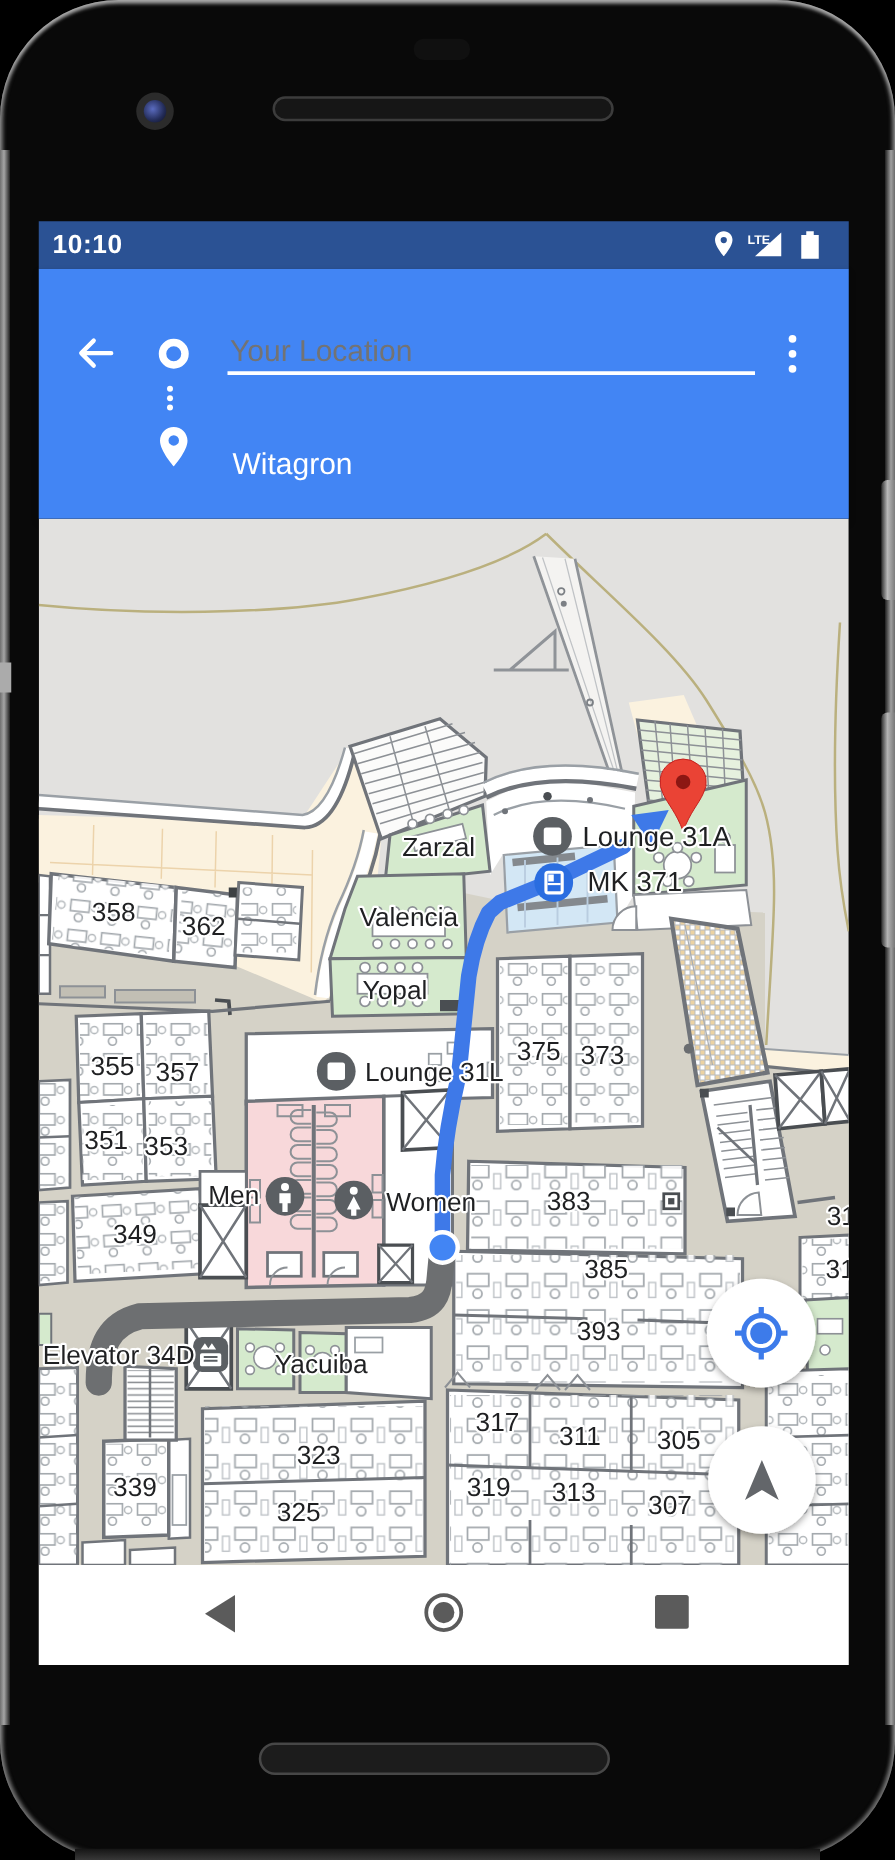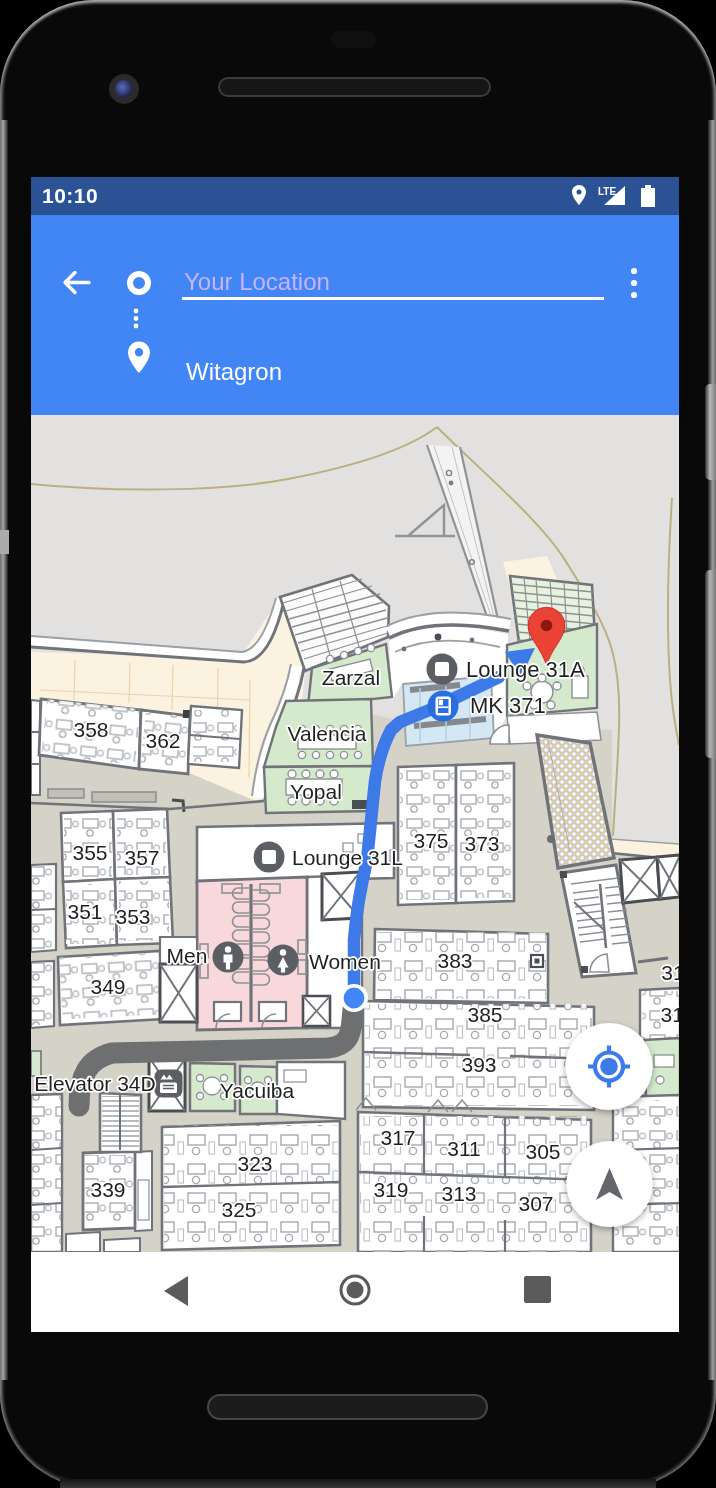--- a/index.html
+++ b/index.html
@@ -60,21 +60,21 @@
   <svg class="abs" style="left:130px;top:306px;" width="14" height="26" viewBox="0 0 14 26">
     <circle cx="6" cy="5" r="2.4" fill="#fff"></circle>
       <circle cx="6" cy="12.5" r="2.4" fill="#fff"></circle>
       <circle cx="6" cy="20" r="2.4" fill="#fff"></circle>
   </svg>
 
   <svg class="abs" style="left:124px;top:340px;" width="30" height="36" viewBox="0 0 30 36">
     <path d="M15 1.5 c-6.1 0-11 4.9-11 11 0 8.2 11 20.5 11 20.5 s11-12.3 11-20.5 c0-6.1-4.9-11-11-11 z m0 15 a4.2 4.2 0 1 1 0-8.4 a4.2 4.2 0 0 1 0 8.4 z" fill="#fff"></path>
   </svg>
 
-  <div class="abs" style="left:184px;top:268px;color:#c4b5fd;font-size:24px;">Your Location</div>
+  <div class="abs" style="left:184px;top:268px;color:#737373;font-size:24px;">Your Location</div>
 
   <div class="abs" style="left:182px;top:297px;width:422px;height:2.5px;background:#fff;"></div>
 
   <div class="abs" style="left:186px;top:358px;color:#fff;font-size:24px;">Witagron</div>
 
   <svg class="abs" style="left:624px;top:263px;" width="20" height="40" viewBox="0 0 20 40">
     <circle cx="10" cy="8" r="3.1" fill="#fff"></circle>
       <circle cx="10" cy="20" r="3.1" fill="#fff"></circle>
       <circle cx="10" cy="32" r="3.1" fill="#fff"></circle>
   </svg>

